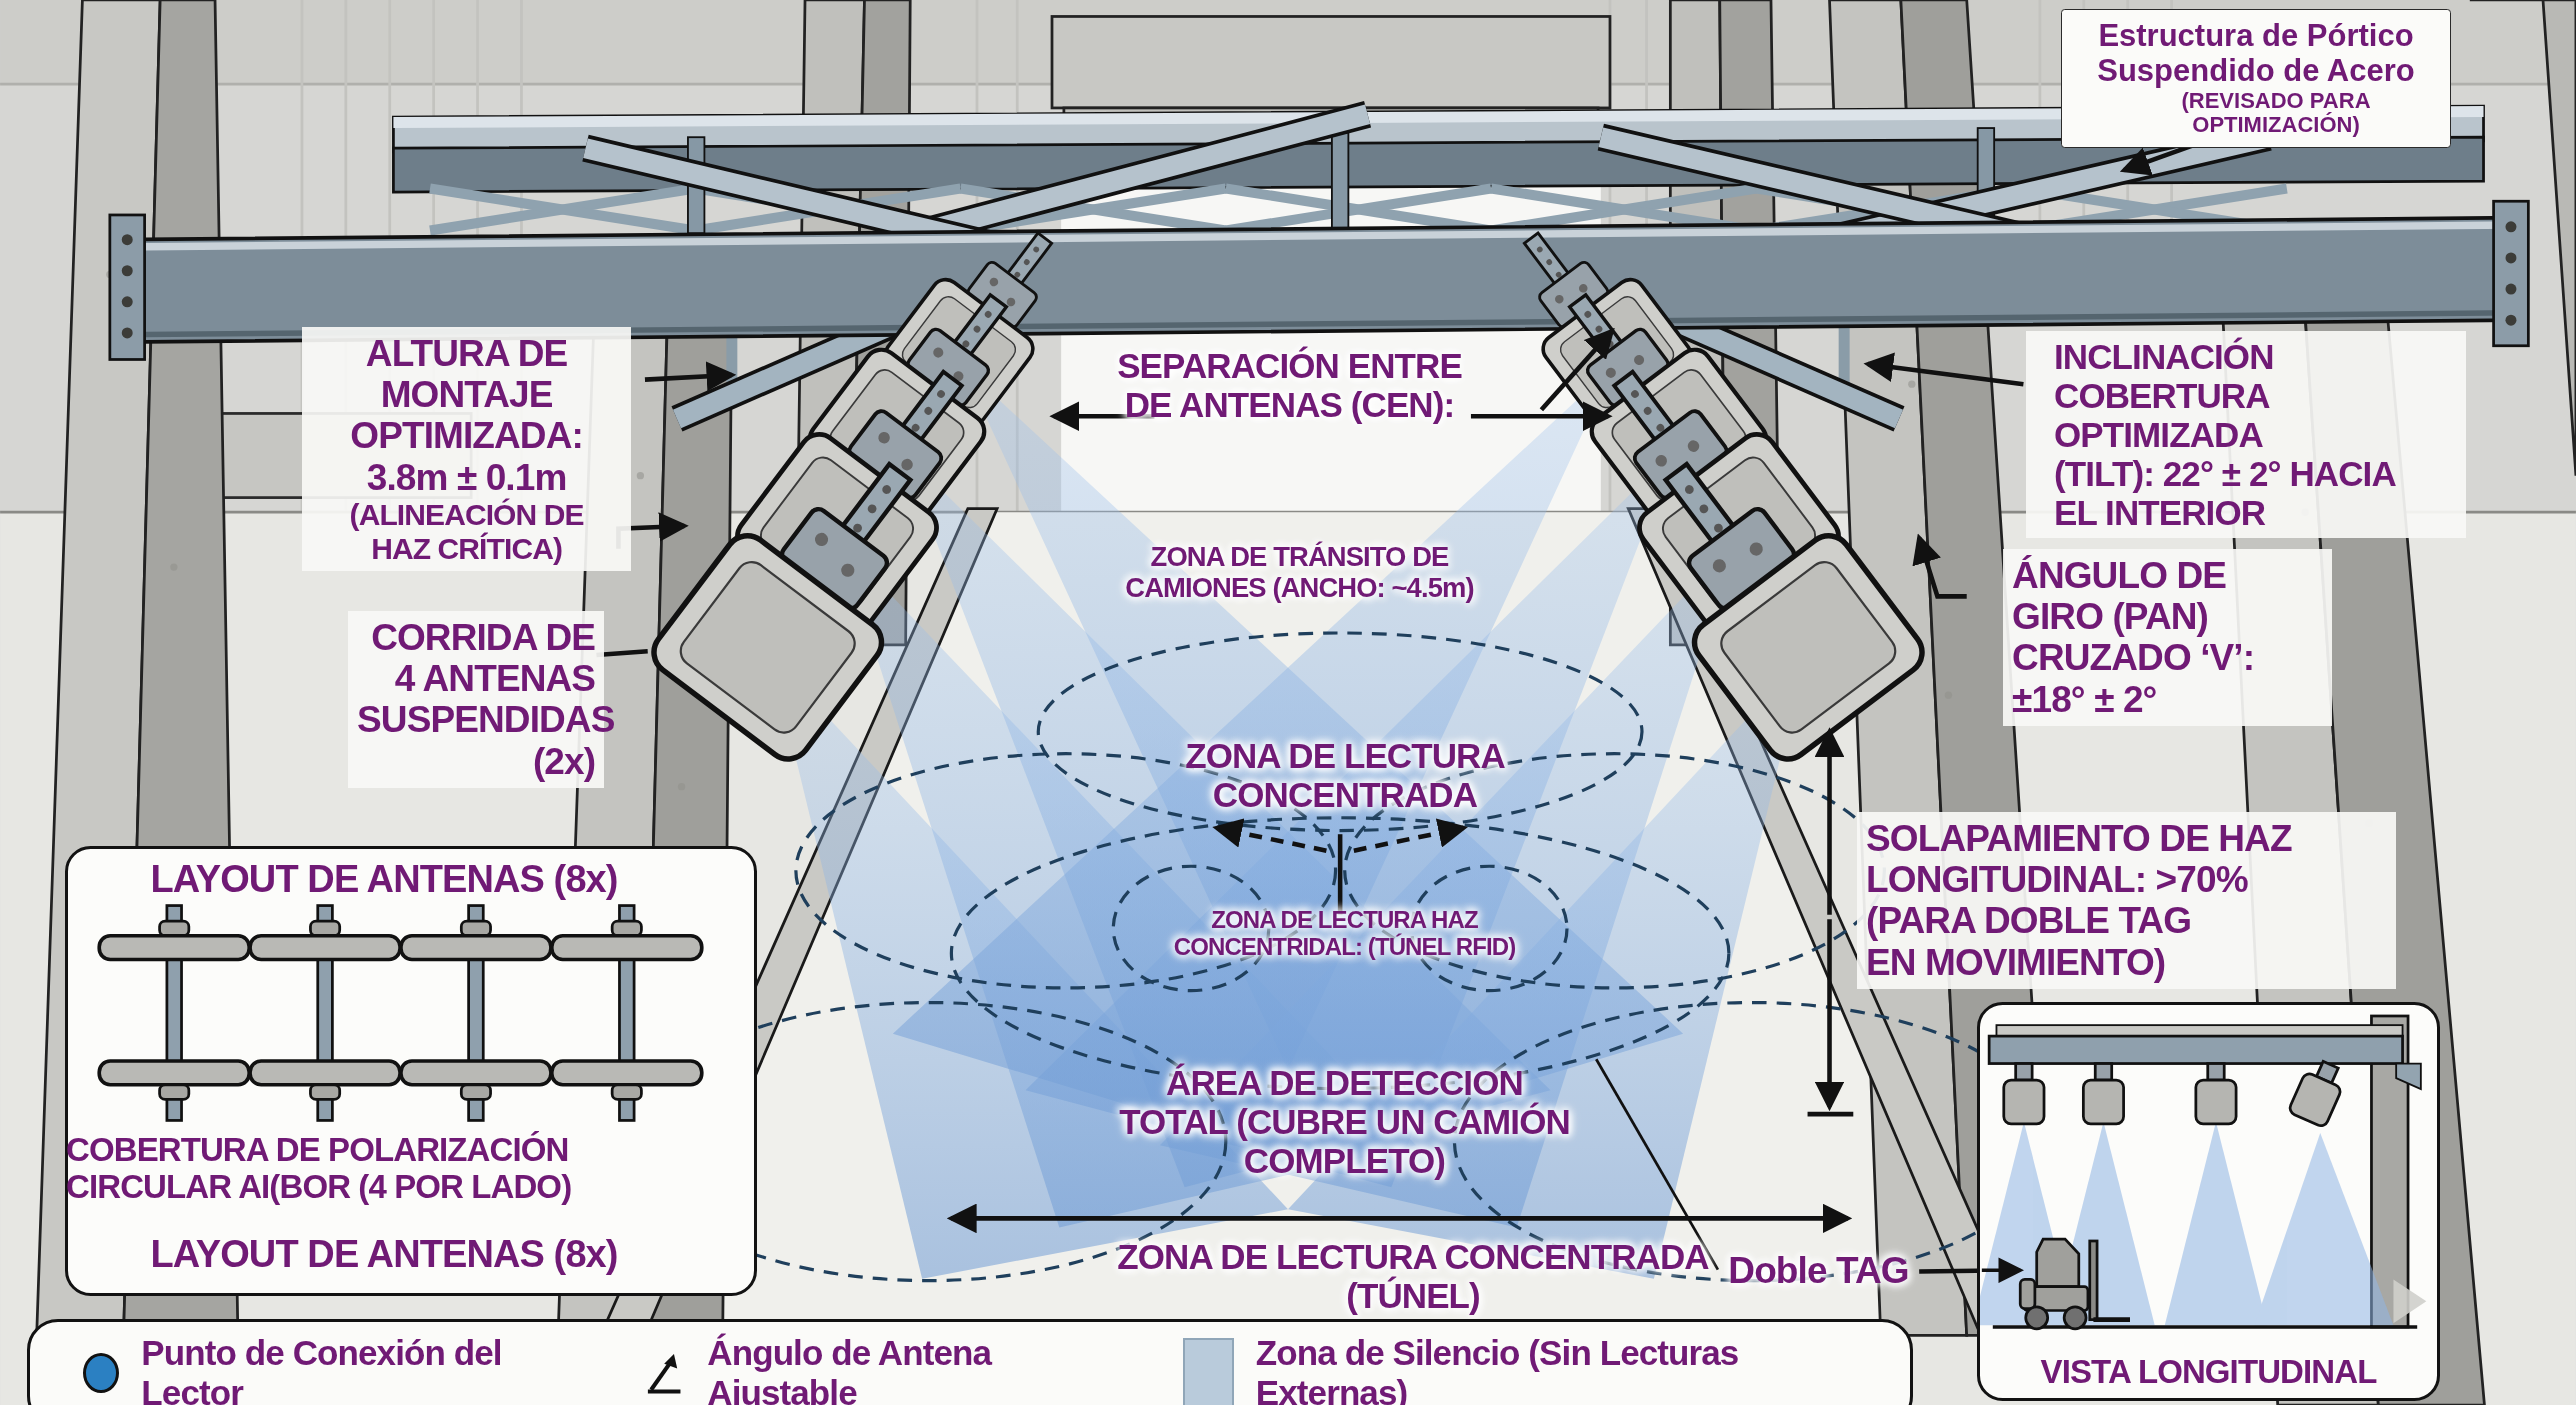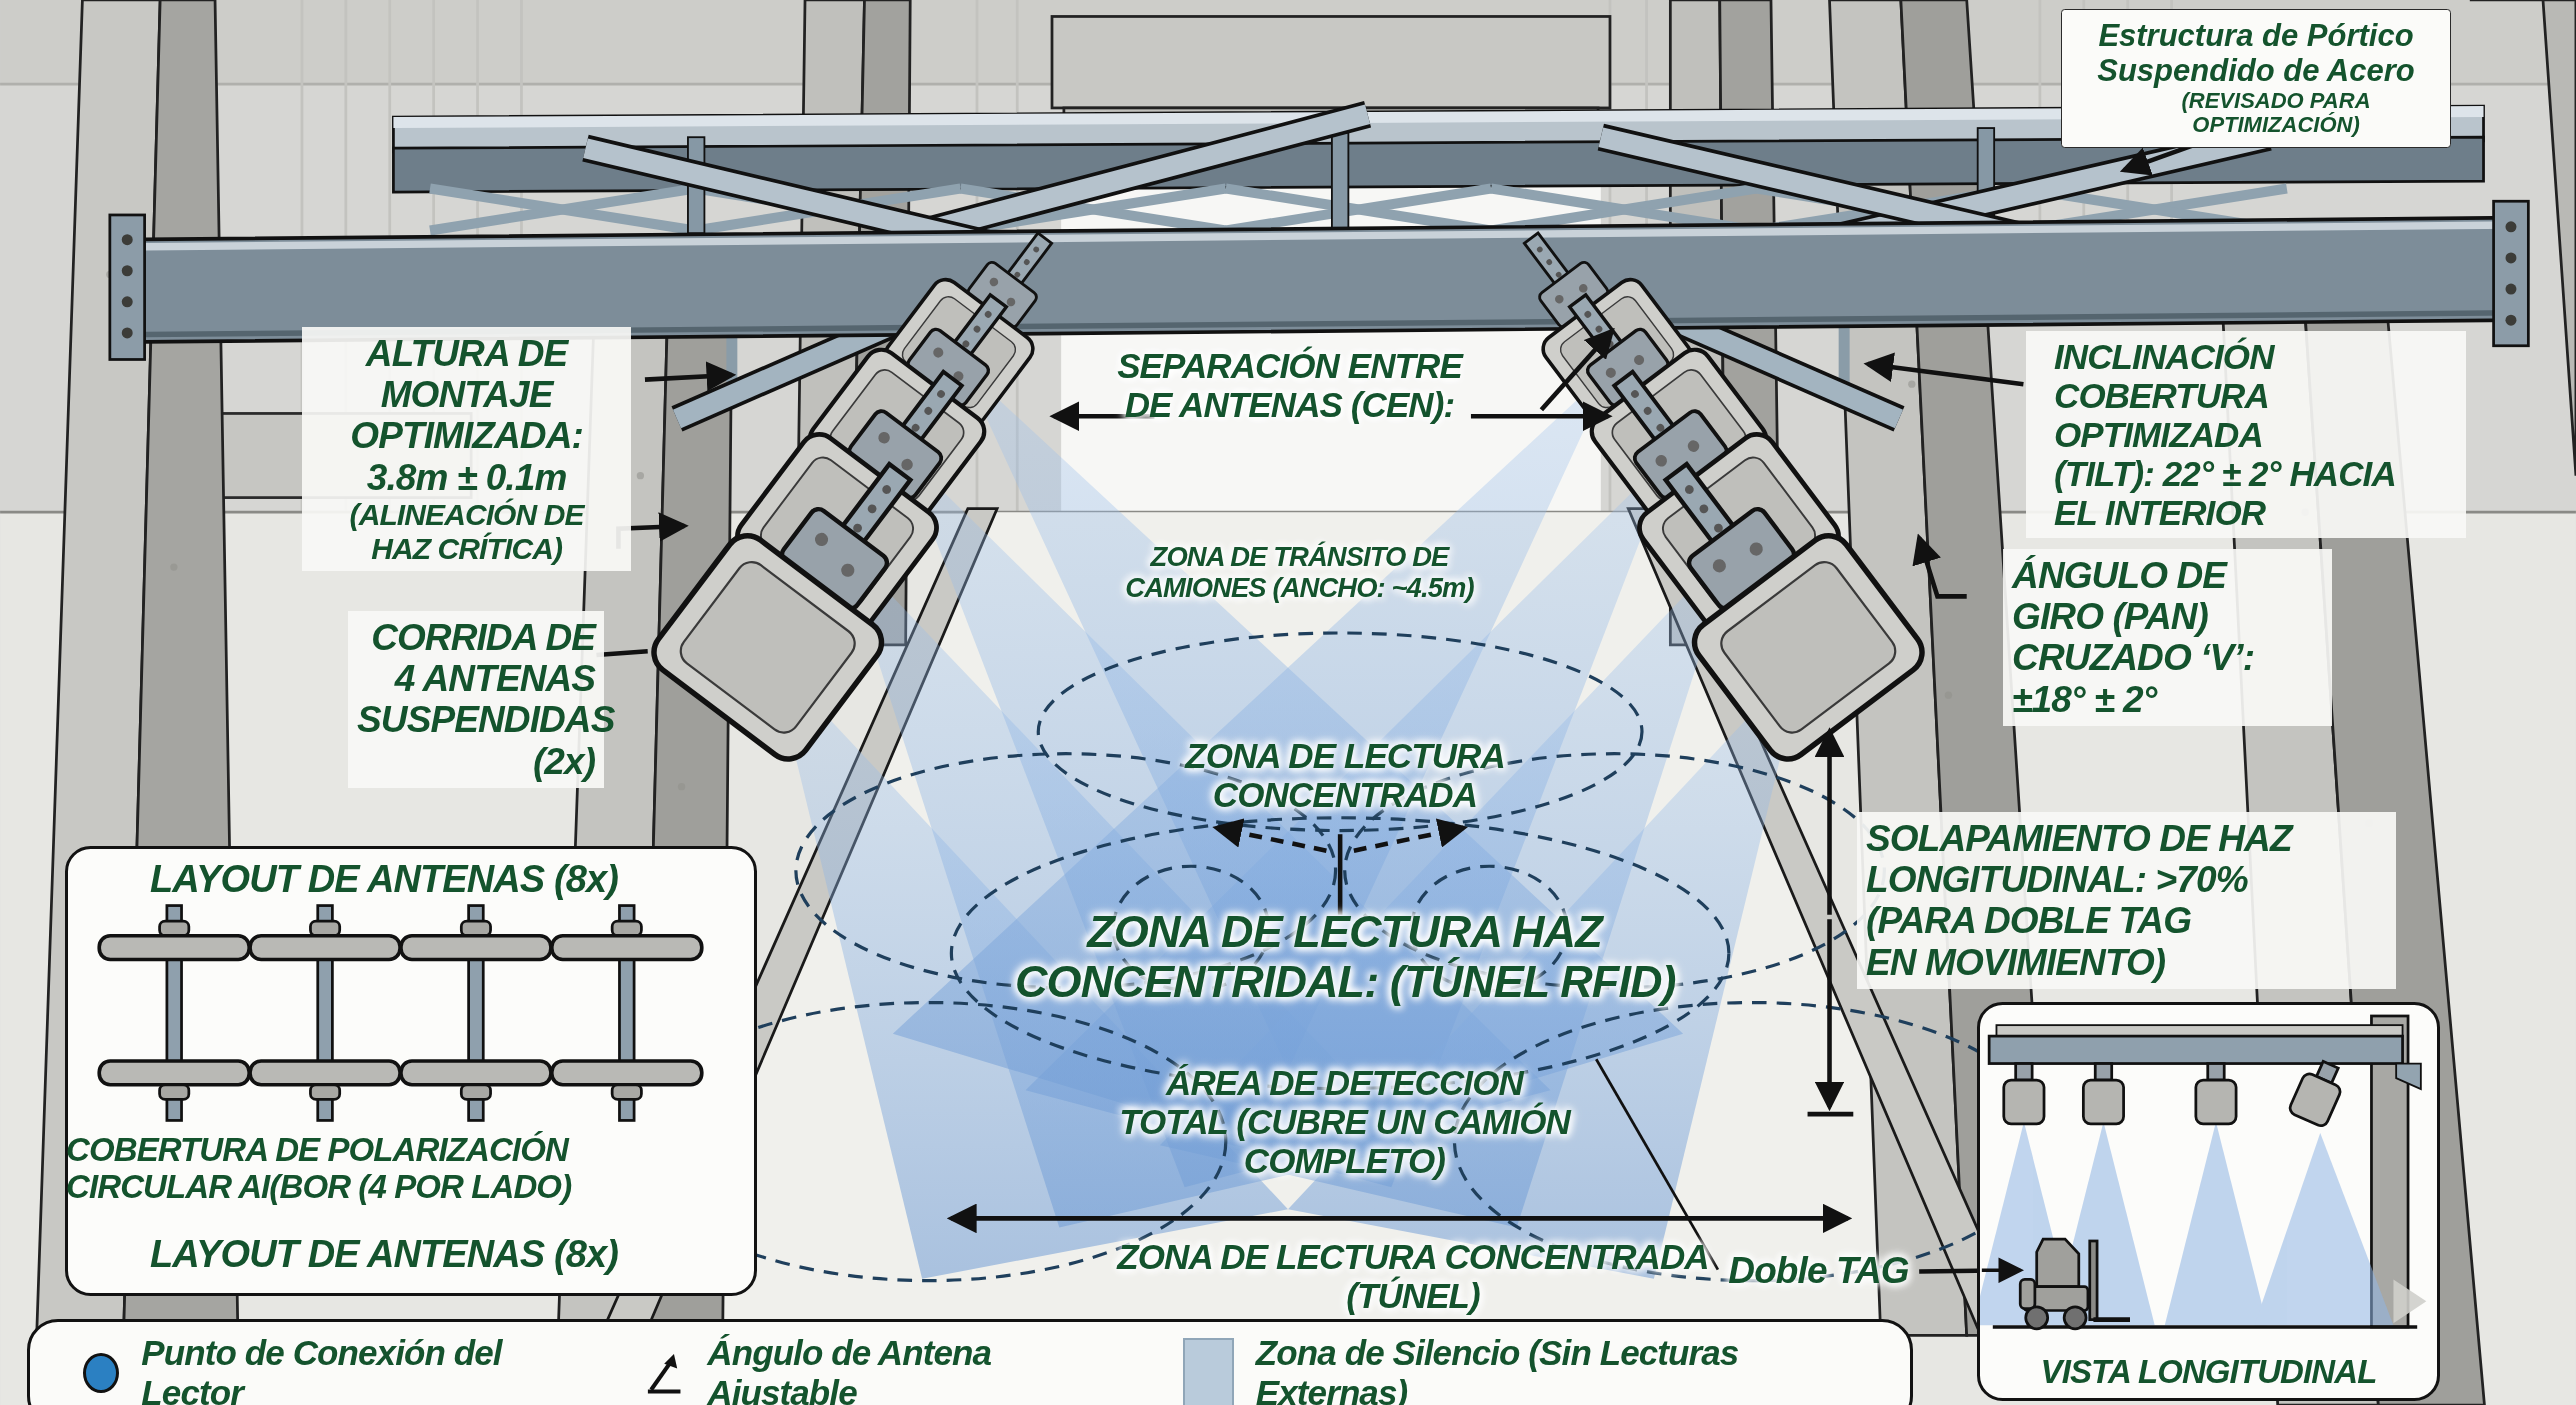--- a/index.html
+++ b/index.html
@@ -1,17 +1,17 @@
 <!DOCTYPE html>
 <html style="font-size:14.6px"><head>
 <meta charset="utf-8">
 <style>
   html,body{margin:0;padding:0;background:#d6d6d3;}
   .stage{position:relative;width:2576px;height:1405px;overflow:hidden;
-         font-family:"Liberation Sans",sans-serif;color:#14532d;font-style:italic;}
+         font-family:"Liberation Sans",sans-serif;color:#701a75;}
   svg{display:block;}
   .scene{position:absolute;left:0;top:0;}
   .lbl{position:absolute;font-weight:bold;line-height:1.12;letter-spacing:-0.9px;}
   .lbl div{white-space:nowrap;}
   .center{text-align:center;} .right{text-align:right;} .left{text-align:left;}
   .halo{text-shadow:0 0 9.1px #fff,0 0 12.8px #fff,1.8px 1.8px 7.3px #fff,-1.8px -1.8px 7.3px #fff;}
   .patch{background:rgba(248,248,246,.92);padding:5.5px 9.1px;}
   .box{position:absolute;background:#fcfcfa;border:3.7px solid #121212;border-radius:25.6px;margin-left:24px;}
   .sign{position:absolute;background:#fbfbf9;border:1.8px solid #2a2a2a;border-radius:3.7px;
         padding:9.1px 11px;font-weight:bold;text-align:center;line-height:1.12;}
@@ -285,21 +285,21 @@
 <div class="lbl center halo" style="left:1089px;top:542px;width:421px;font-size:27.4px;">
   <div>ZONA DE TRÁNSITO DE</div>
   <div>CAMIONES (ANCHO: ~4.5m)</div>
 </div>
 
 <div class="lbl center halo" style="left:1107px;top:736px;width:476px;font-size:35px;">
   <div>ZONA DE LECTURA</div>
   <div>CONCENTRADA</div>
 </div>
 
-<div class="lbl center halo" style="left:1015px;top:907px;width:659px;font-size:45px;">
+<div class="lbl center halo" style="left:1015px;top:907px;width:659px;font-size:24px;">
   <div>ZONA DE LECTURA HAZ</div>
   <div>CONCENTRIDAL: (TÚNEL RFID)</div>
 </div>
 
 <div class="lbl center halo" style="left:1006px;top:1063px;width:677px;font-size:35px;text-align:center;">
   <div>ÁREA DE DETECCION</div>
   <div>TOTAL (CUBRE UN CAMIÓN</div>
   <div>COMPLETO)</div>
 </div>
 

